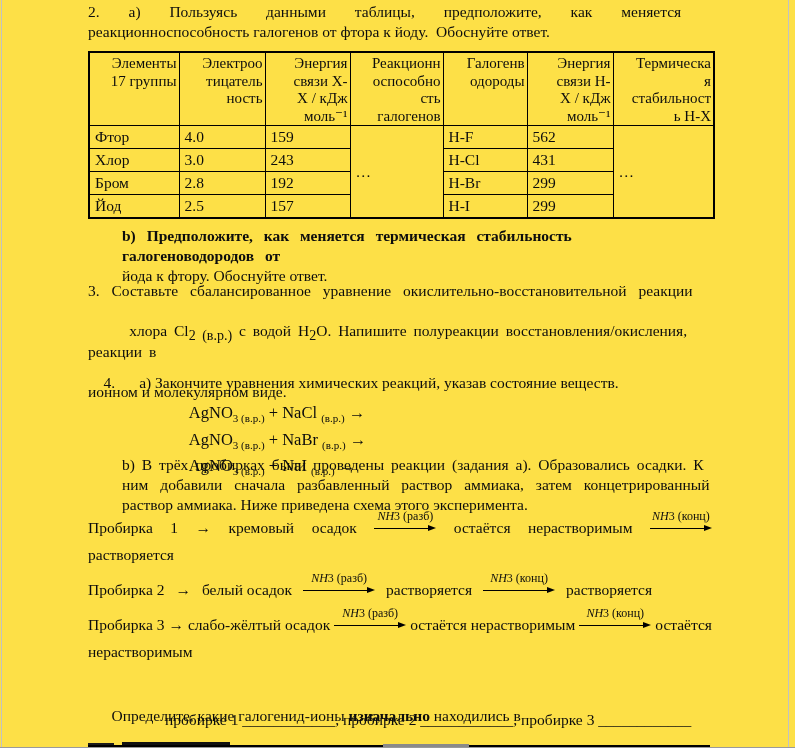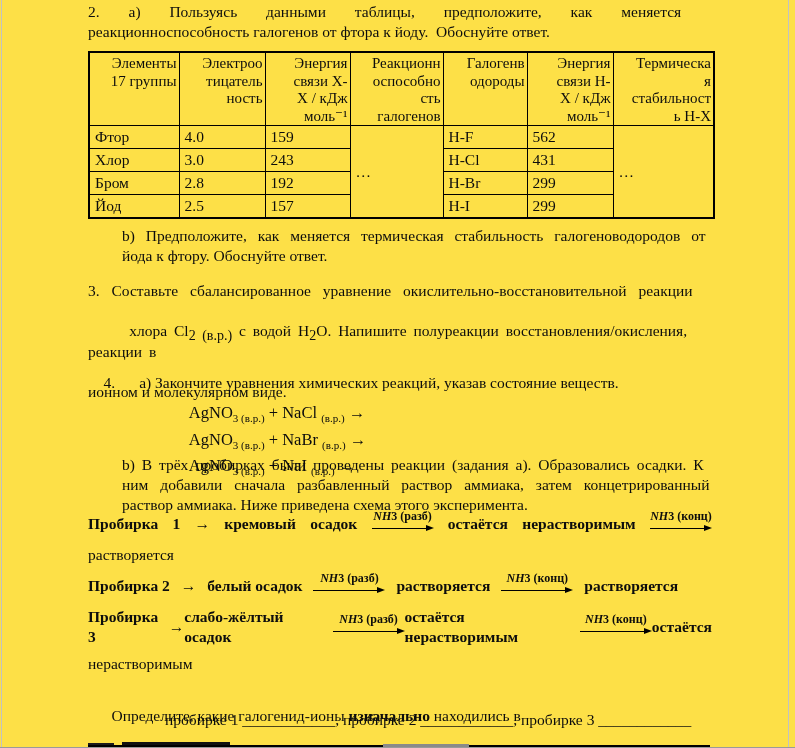--- a/index.html
+++ b/index.html
@@ -5,21 +5,21 @@
   html,body { margin:0; padding:0; background:#fff; }
   .page {
     position:relative; width:795px; height:748px; background:#fde047;
     font-family:"Liberation Serif","DejaVu Serif",serif; color:#0d0d0d;
     overflow:hidden;
   }
   .abs { position:absolute; }
   .ln { white-space:pre-wrap; font-size:15.5px; line-height:20px; }
   .ws25 { word-spacing:25px; }
   .ws8  { word-spacing:8px; }
-  .ws7  { word-spacing:7px; }
+  .ws7  { word-spacing:7px;font-weight:bold; }
   .ws3  { word-spacing:3px; }
   .sub  { font-size:14px; position:relative; top:4px; }
 
   
   table.halogen { position:absolute; top:51px; left:88px; border-collapse:collapse; table-layout:fixed; }
   table.halogen th, table.halogen td { border:1.5px solid #000; }
   table.halogen { border:2px solid #000; }
   table.halogen th {
     font-weight:400; font-size:15px; line-height:17.5px; text-align:right;
     vertical-align:top; padding:2px 2px 0 5px; white-space:pre-line; height:70px;
@@ -30,21 +30,21 @@
   }
   td.dots-mid { vertical-align:middle; letter-spacing:1px; }
   td.dots-top { vertical-align:top; letter-spacing:1px; padding-top:2px; }
 
   
   .eq { height:26.5px; line-height:26px; font-size:16.5px; white-space:pre; }
   .eq .sub { font-size:11px; top:4px; }
 
   
   .scheme { position:absolute; left:88px; width:624px; font-size:15.5px; }
-  .srow { display:flex; align-items:center; line-height:20px;font-weight:bold; }
+  .srow { display:flex; align-items:flex-end; line-height:20px; }
   .srow.between { justify-content:space-between; }
   .srow.gapped > * { margin-right:11px; }
   .arr { display:inline-flex; flex-direction:column; align-items:center; padding-bottom:5px; }
   .lbl { font-size:12px; line-height:13px; white-space:pre; }
   .lbl i { font-style:italic; }
   .shaft { position:relative; display:block; height:9px; margin-top:1px; width:62px; }
   .shaft.w72 { width:72px; }
   .shaft::before { content:""; position:absolute; left:0; right:3px; top:4px; border-top:1.5px solid #000; }
   .shaft::after  { content:""; position:absolute; right:0; top:1px; width:0; height:0;
                    border-left:8px solid #000; border-top:3.5px solid transparent; border-bottom:3.5px solid transparent; }

